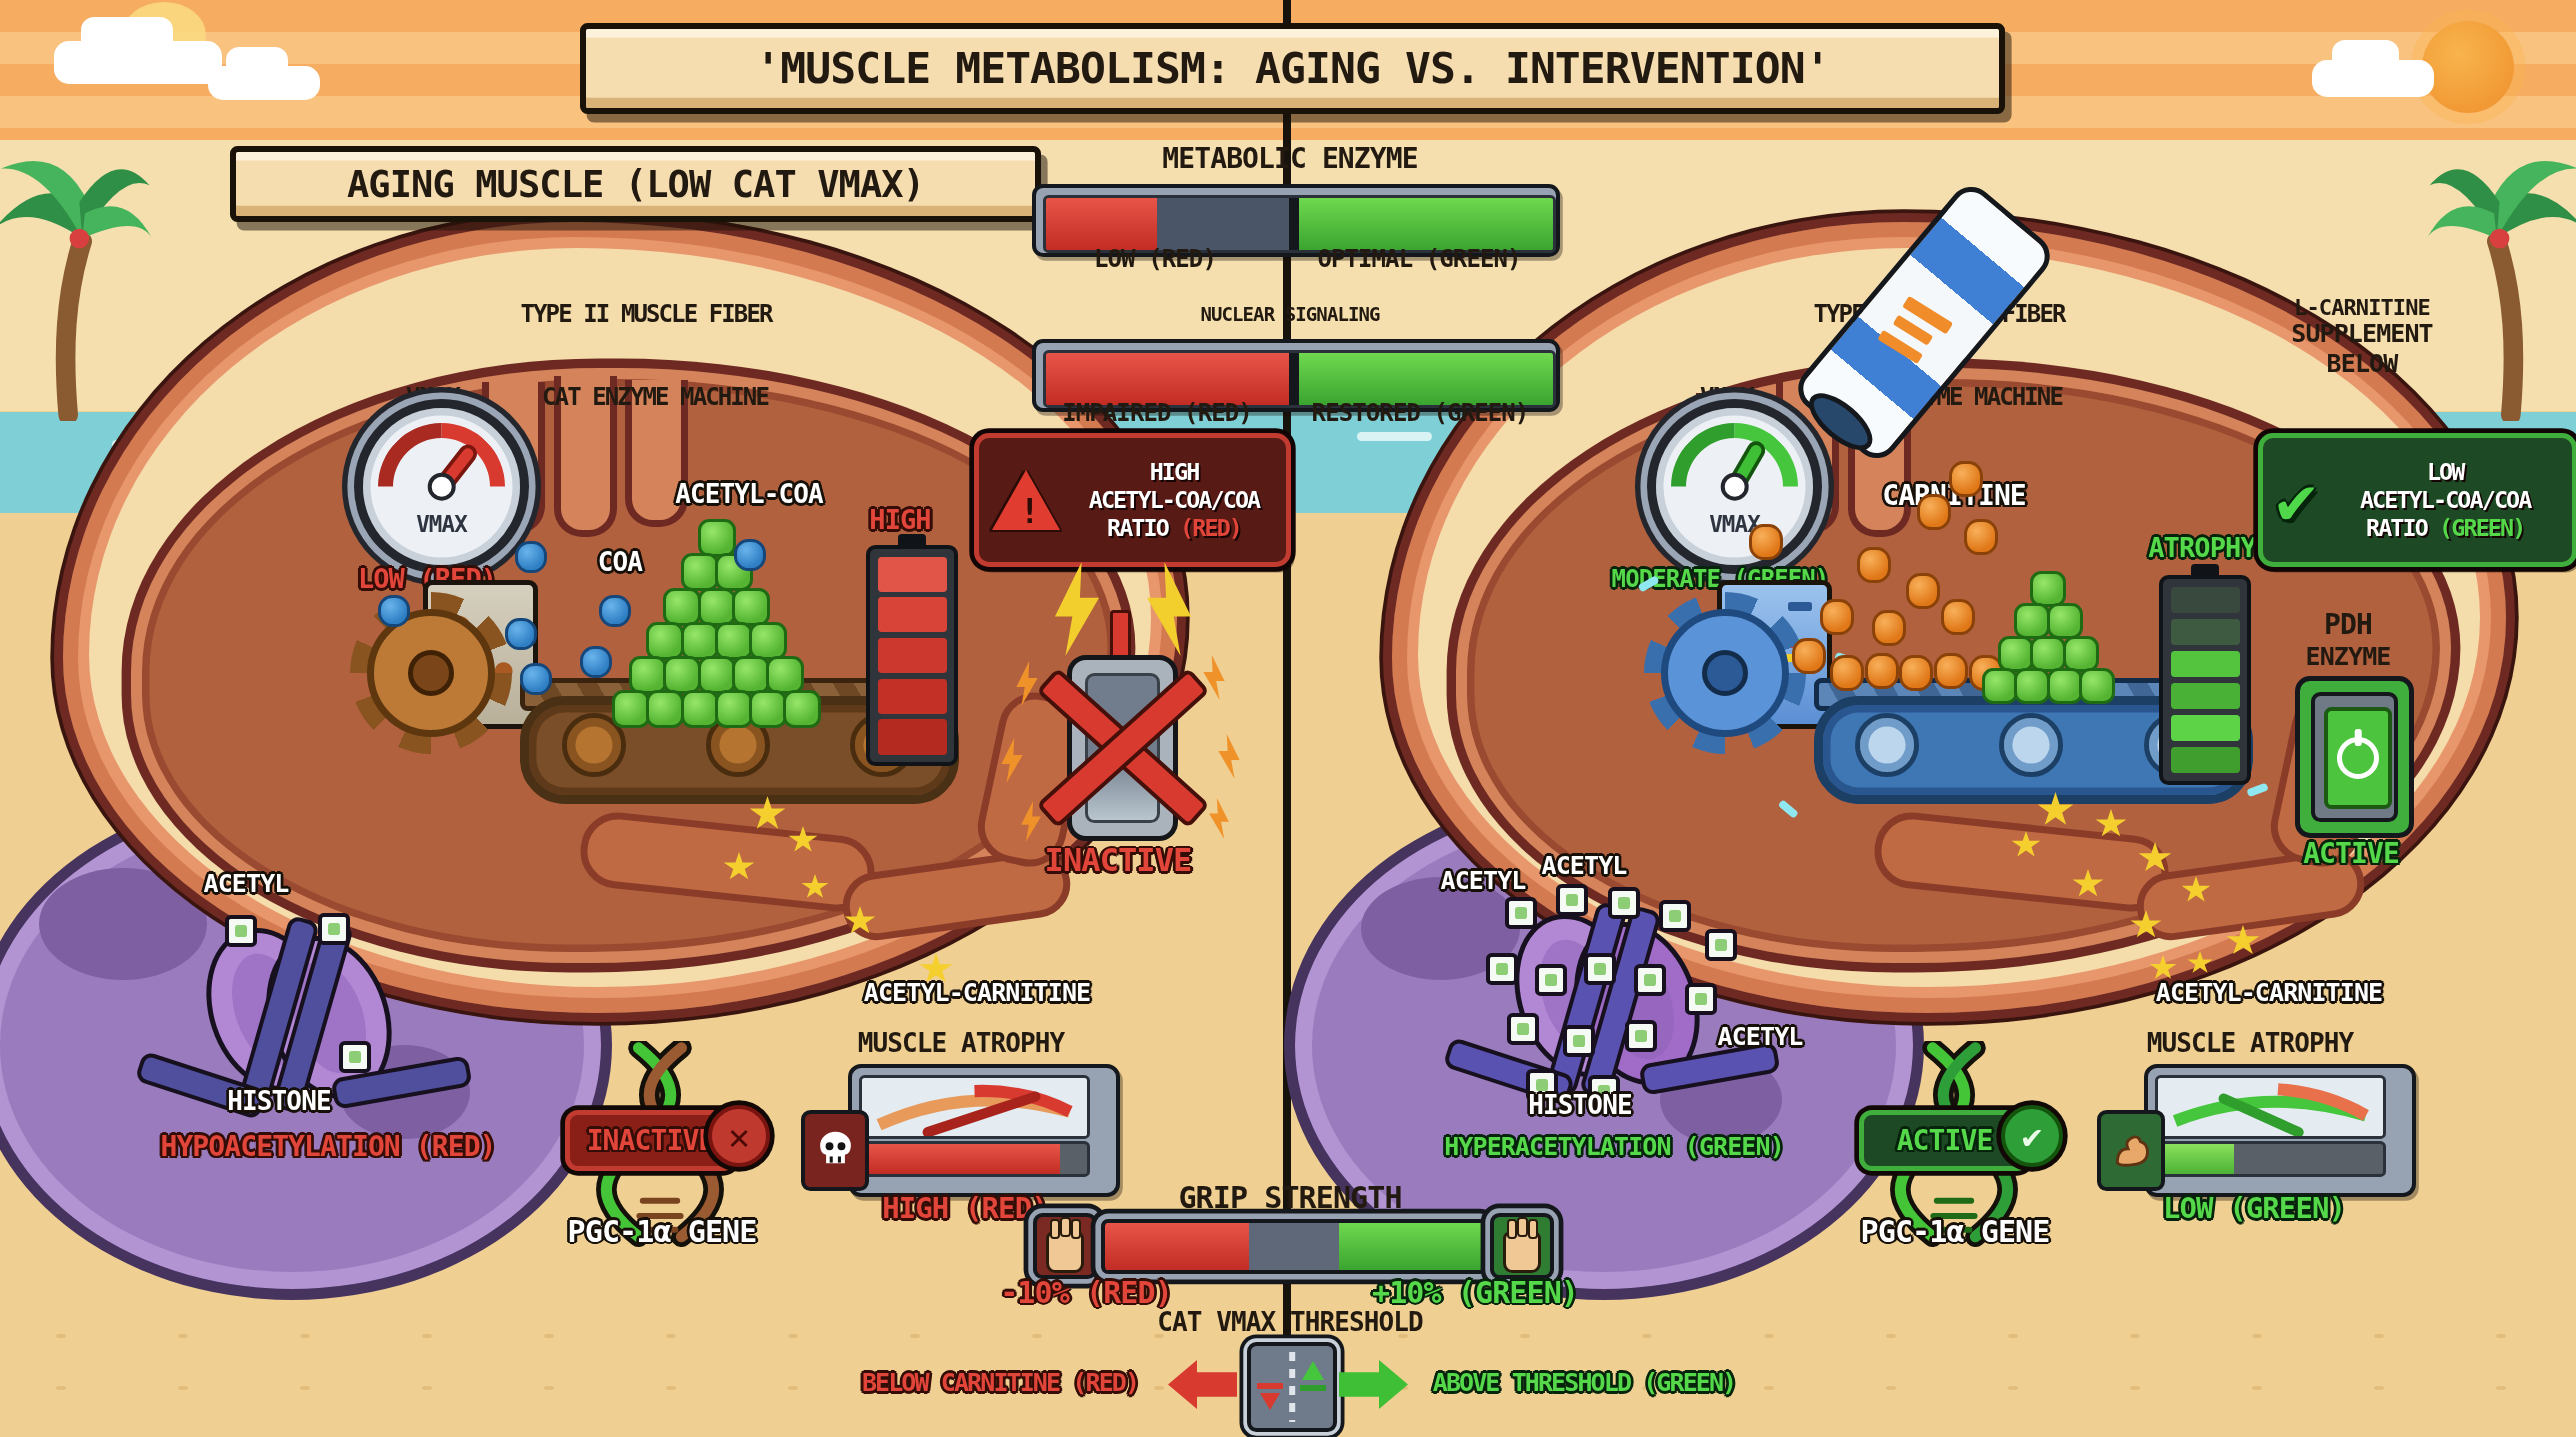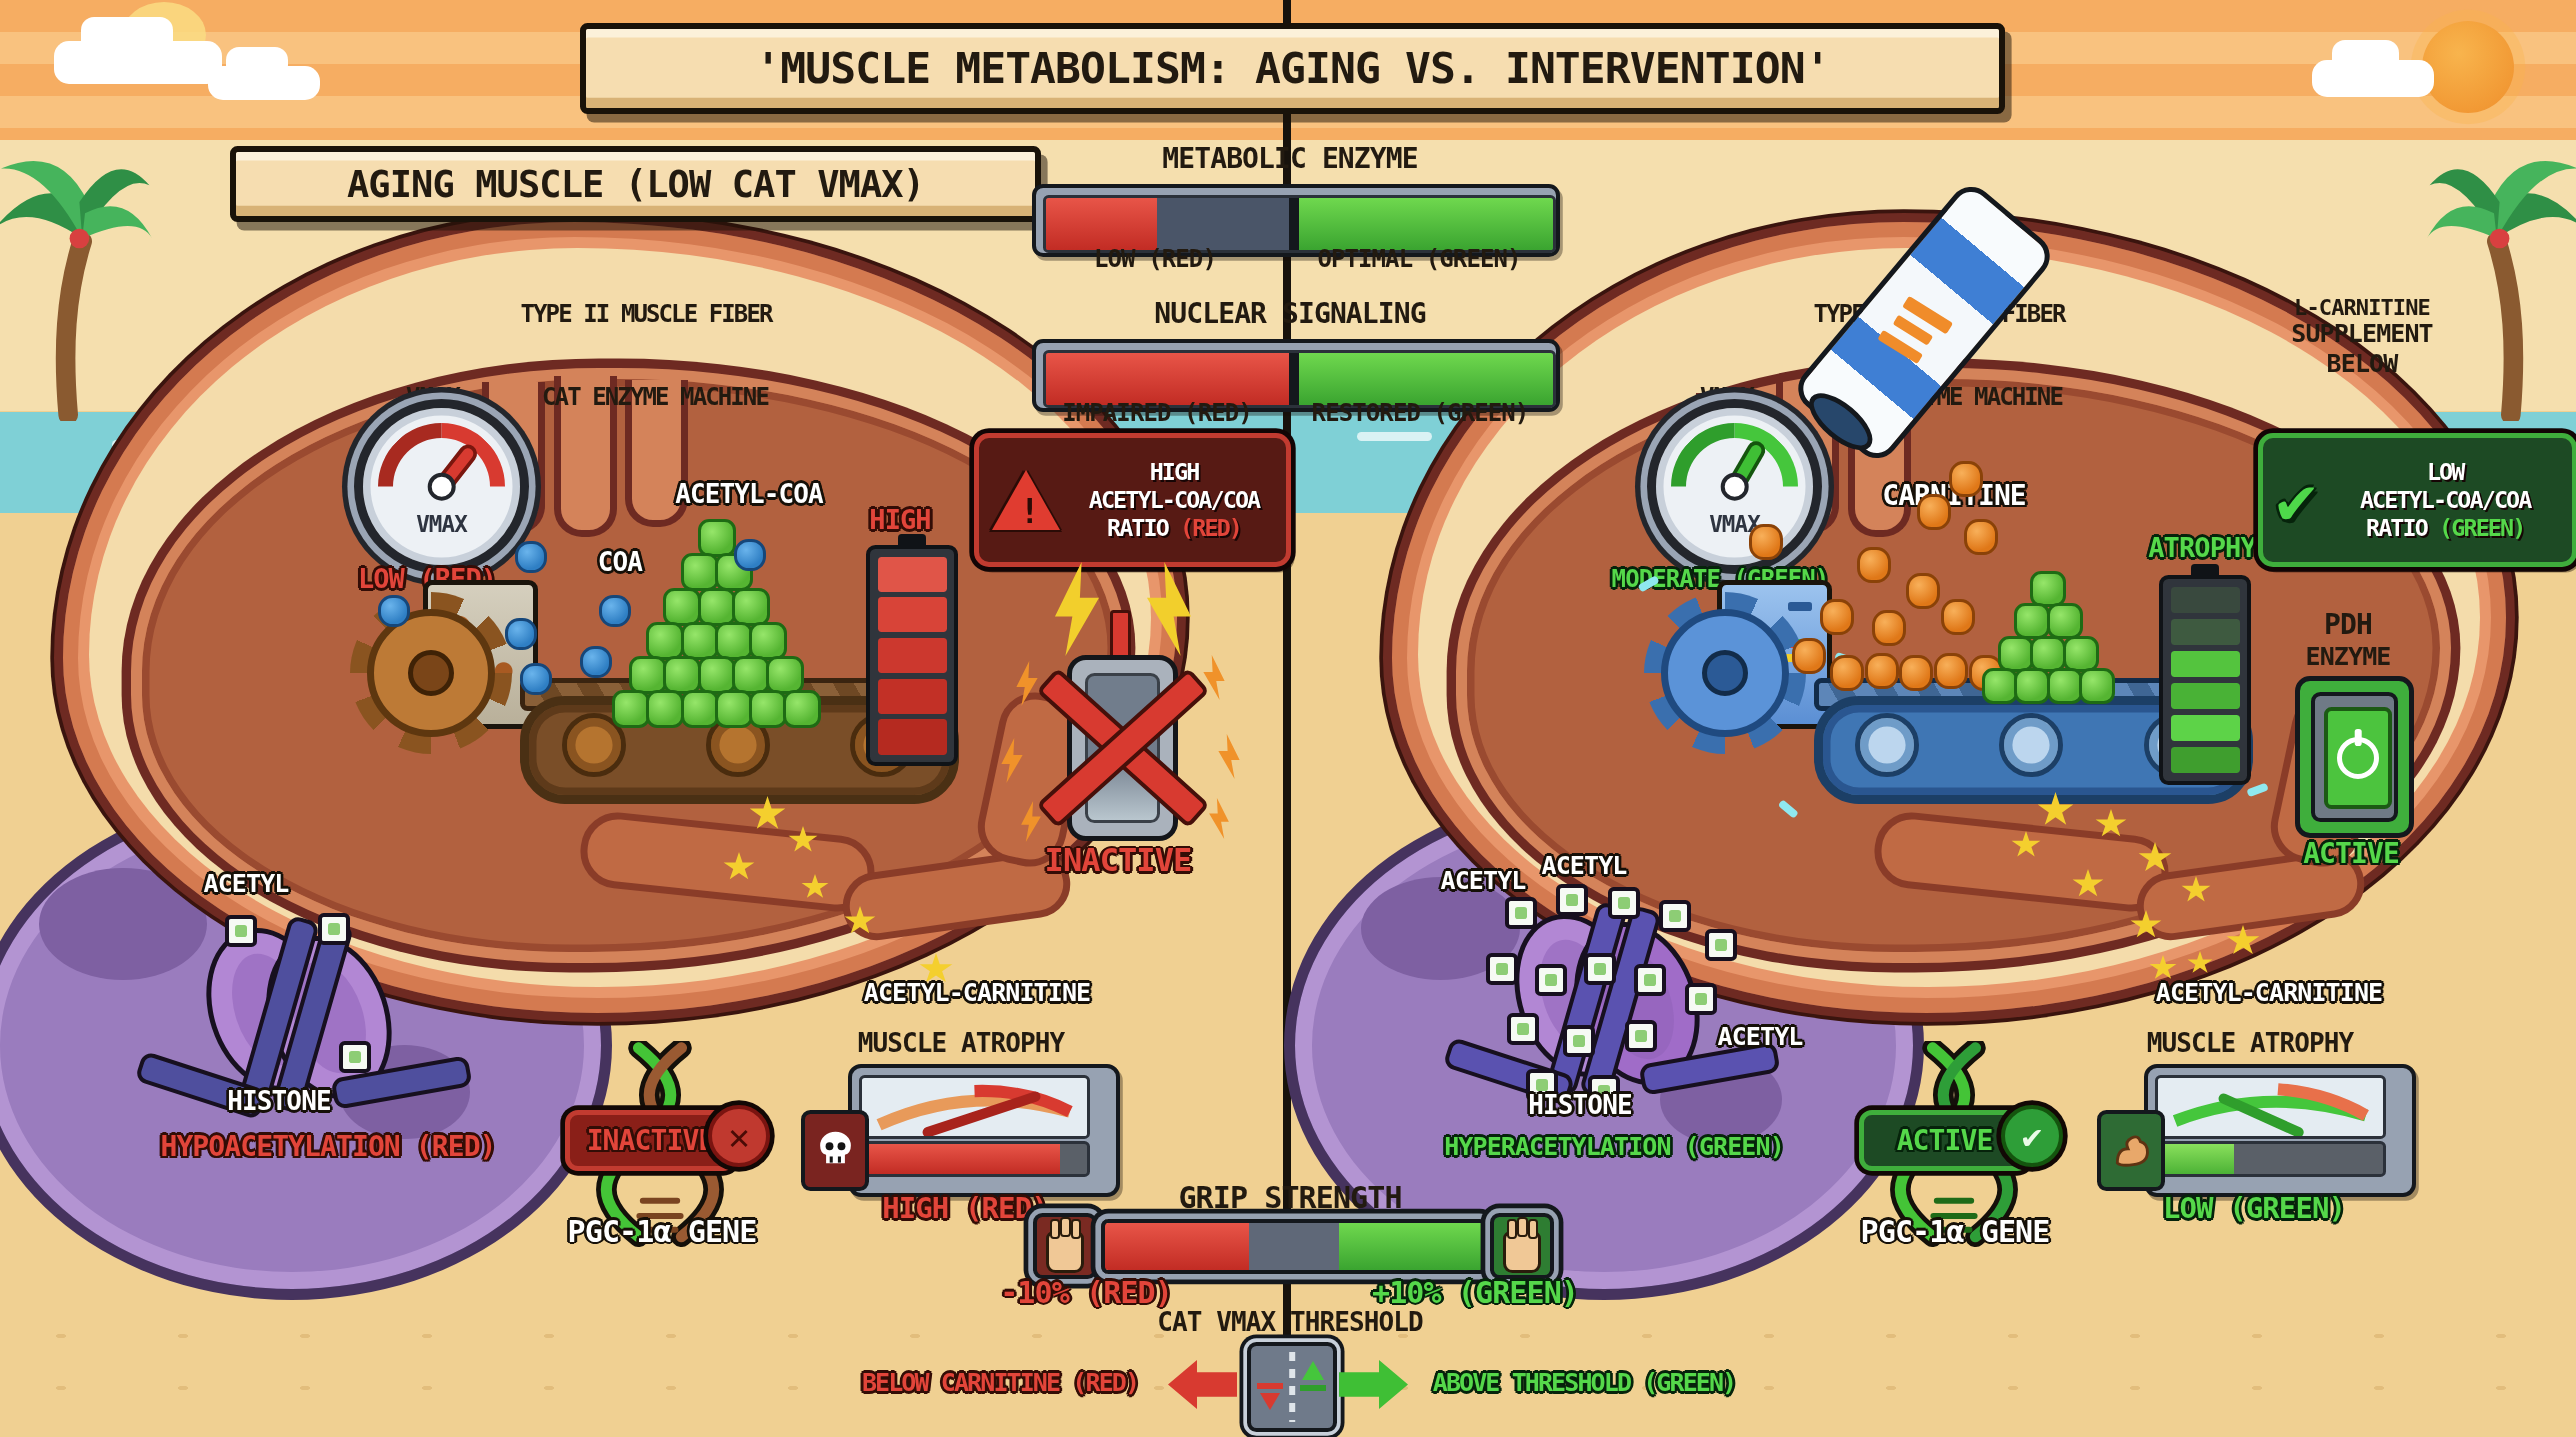--- a/index.html
+++ b/index.html
@@ -200,21 +200,21 @@
     <div class="mtrack">
       <div class="seg" style="width:22%;background:linear-gradient(#e85548,#c22c24)"></div>
       <div class="seg" style="width:26%;background:#4a5568"></div>
       <div class="seg" style="width:2%;background:#14181d"></div>
       <div class="seg" style="width:50%;background:linear-gradient(#6fd84e,#3aa430)"></div>
     </div>
   </div>
   <div class="t tb" style="left:1155px;top:259px;font-size:24px">LOW (RED)</div>
   <div class="t tb" style="left:1419px;top:259px;font-size:24px">OPTIMAL (GREEN)</div>
 
-  <div class="t tb" style="left:1290px;top:314px;font-size:28px">NUCLEAR SIGNALING</div>
+  <div class="t tb" style="left:1290px;top:314px;font-size:19px">NUCLEAR SIGNALING</div>
   <div class="mframe" style="left:1032px;top:339px;width:507px;height:52px">
     <div class="mtrack">
       <div class="seg" style="width:48%;background:linear-gradient(#e85548,#c22c24)"></div>
       <div class="seg" style="width:2%;background:#14181d"></div>
       <div class="seg" style="width:50%;background:linear-gradient(#6fd84e,#3aa430)"></div>
     </div>
   </div>
   <div class="t tb" style="left:1157px;top:413px;font-size:24px">IMPAIRED (RED)</div>
   <div class="t tb" style="left:1420px;top:413px;font-size:24px">RESTORED (GREEN)</div>
 

